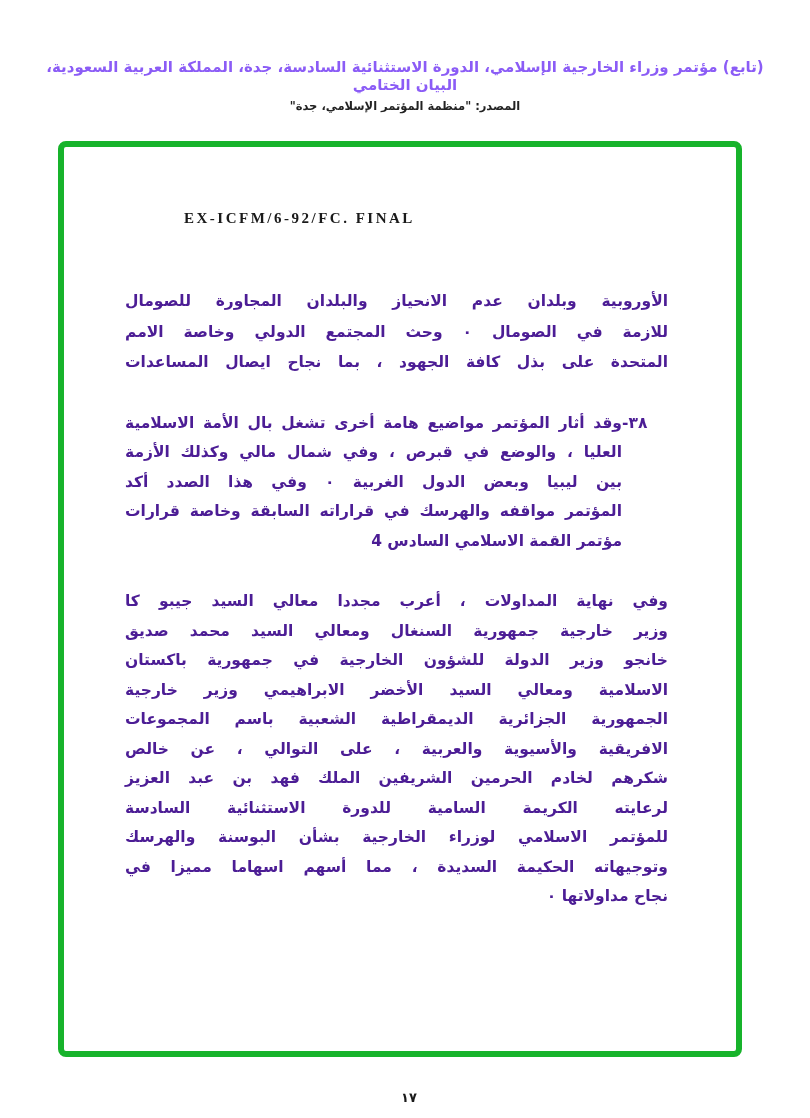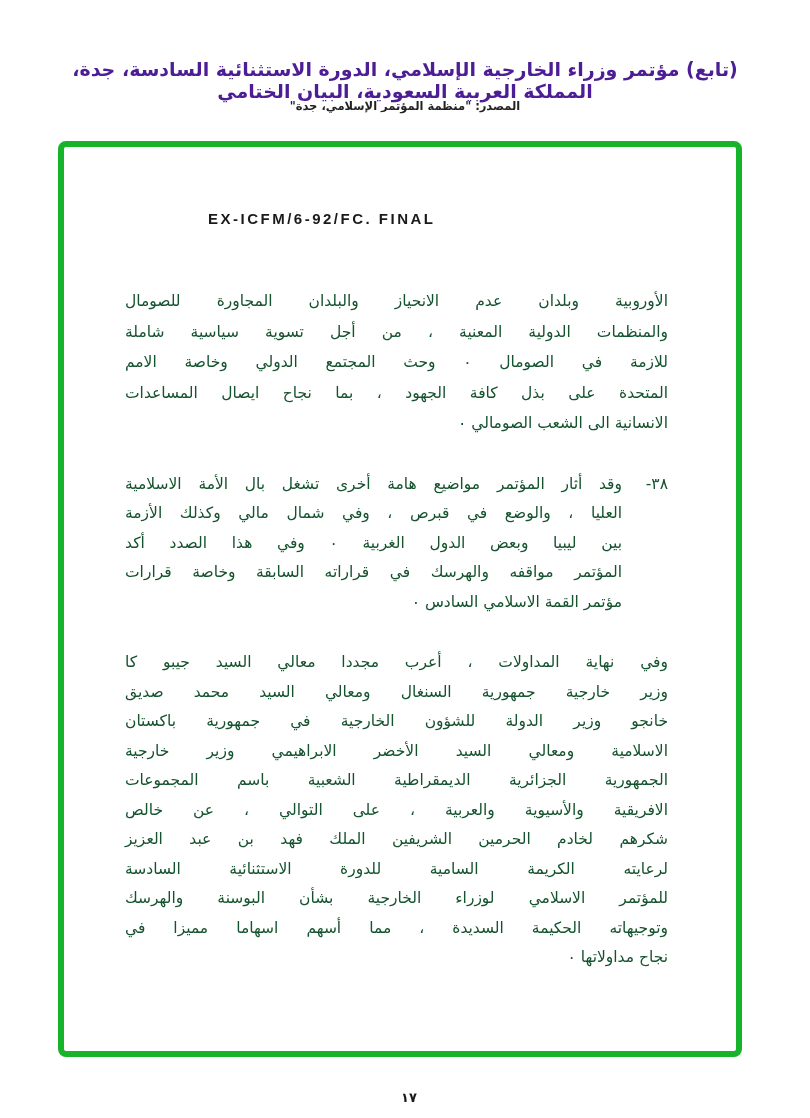--- a/index.html
+++ b/index.html
@@ -16,24 +16,24 @@
     overflow: hidden;
   }
   
   .hdr1 {
     position: absolute;
     top: 58px;
     left: 40px;
     right: 40px;
     text-align: center;
     direction: rtl;
-    font-size: 19px;
+    font-size: 15px;
     font-weight: bold;
     letter-spacing: 0.2px;
-    color: #4c1d95;
+    color: #8b5cf6;
   }
   .hdr2 {
     position: absolute;
     top: 99px;
     left: 40px;
     right: 40px;
     text-align: center;
     direction: rtl;
     font-size: 11.5px;
     font-weight: bold;
@@ -47,48 +47,48 @@
     width: 684px;
     height: 916px;
     border: 6px solid #17b32b;
     border-radius: 8px;
     background: #ffffff;
     box-sizing: border-box;
   }
   
   .refline {
     position: absolute;
-    left: 208px;
+    left: 184px;
     top: 210px;
-    font-family: Liberation Sans, sans-serif;
+    font-family: Liberation Serif, serif;
     font-size: 15px;
     font-weight: bold;
     letter-spacing: 2.5px;
     color: #1a1a1a;
     white-space: nowrap;
   }
   
   .docbody {
     position: absolute;
     left: 125px;
     top: 286px;
     width: 543px;
     direction: rtl;
     font-size: 15.5px;
-    font-weight: normal;
-    color: #14532d;
+    font-weight: bold;
+    color: #4c1d95;
   }
   .para {
     display: flex;
     flex-direction: row; 
     margin-bottom: 31px;
   }
   .pnum {
     flex: 0 0 46px;
-    text-align: right;
+    text-align: left;
     line-height: 29px;
     white-space: nowrap;
   }
   .pnum:empty { flex: 0 0 0; }
   .plines { flex: 1 1 auto; min-width: 0; }
   .line {
     line-height: 29.5px;
     white-space: normal;
   }
   .line.just {
@@ -120,34 +120,32 @@
 <div class="hdr2">المصدر: "منظمة المؤتمر الإسلامي، جدة"</div>
 
 <div class="frame" style="border-color: rgb(23, 179, 43);"></div>
 
 <div class="refline">EX-ICFM/6-92/FC. FINAL</div>
 
 <div class="docbody">
     <div class="para p0">
       <div class="plines">
         <div class="line just">الأوروبية وبلدان عدم الانحياز والبلدان المجاورة للصومال</div>
-        <div class="line just">والمنظمات الدولية المعنية ، من أجل تسوية سياسية شاملة</div>
         <div class="line just">للازمة في الصومال ٠ وحث المجتمع الدولي وخاصة الامم</div>
         <div class="line just">المتحدة على بذل كافة الجهود ، بما نجاح ايصال المساعدات</div>
-        <div class="line last">الانسانية الى الشعب الصومالي ٠</div>
       </div>
     </div>
     <div class="para p1">
       <div class="pnum">٣٨-</div>
       <div class="plines">
         <div class="line just">وقد أثار المؤتمر مواضيع هامة أخرى تشغل بال الأمة الاسلامية</div>
         <div class="line just">العليا ، والوضع في قبرص ، وفي شمال مالي وكذلك الأزمة</div>
         <div class="line just">بين ليبيا وبعض الدول الغربية ٠ وفي هذا الصدد أكد</div>
         <div class="line just">المؤتمر مواقفه والهرسك في قراراته السابقة وخاصة قرارات</div>
-        <div class="line last">مؤتمر القمة الاسلامي السادس ٠</div>
+        <div class="line last">مؤتمر القمة الاسلامي السادس 4</div>
       </div>
     </div>
     <div class="para p2">
       <div class="plines">
         <div class="line just">وفي نهاية المداولات ، أعرب مجددا معالي السيد جيبو كا</div>
         <div class="line just">وزير خارجية جمهورية السنغال ومعالي السيد محمد صديق</div>
         <div class="line just">خانجو وزير الدولة للشؤون الخارجية في جمهورية باكستان</div>
         <div class="line just">الاسلامية ومعالي السيد الأخضر الابراهيمي وزير خارجية</div>
         <div class="line just">الجمهورية الجزائرية الديمقراطية الشعبية باسم المجموعات</div>
         <div class="line just">الافريقية والأسيوية والعربية ، على التوالي ، عن خالص</div>

